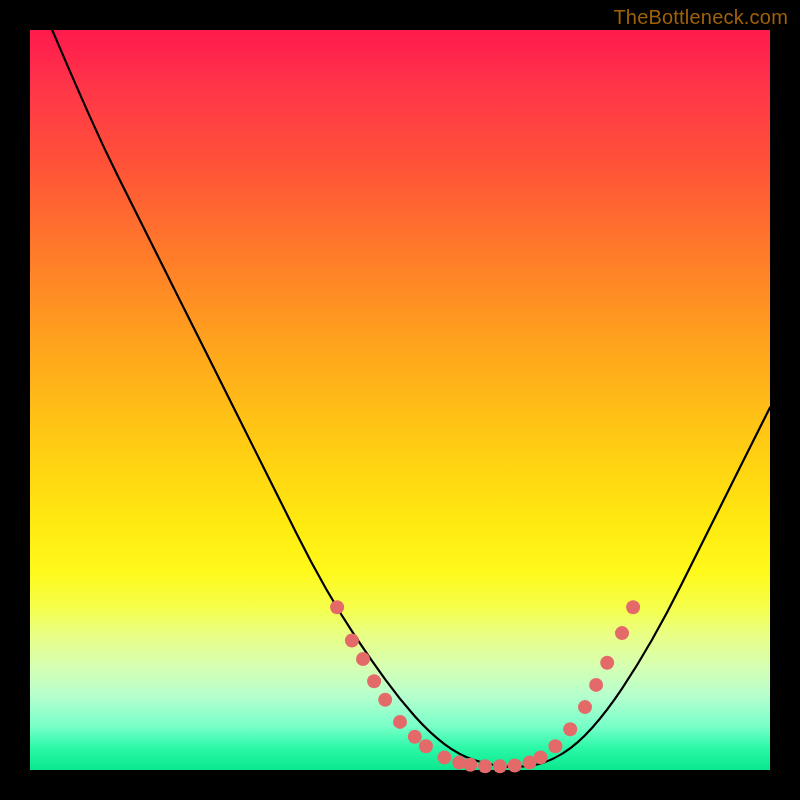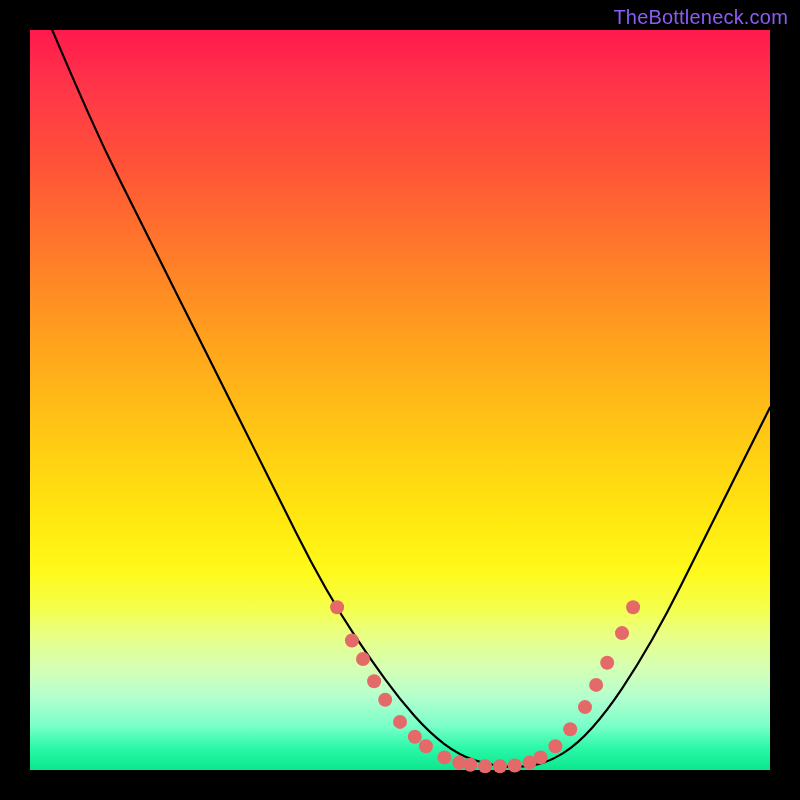--- a/index.html
+++ b/index.html
@@ -39,21 +39,21 @@
       #b6ffce 90%,
       #7affc9 94%,
       #2cf8a8 97%,
       #0ae78d 100%
     );
   }
   .watermark {
     position: absolute;
     top: 6px;
     right: 12px;
-    color: #8b5cf6;
+    color: #a16207;
     font-size: 20px;
     letter-spacing: 0.2px;
     user-select: none;
   }
   svg.curve {
     position: absolute;
     left: 0;
     top: 0;
     width: 740px;
     height: 740px;

